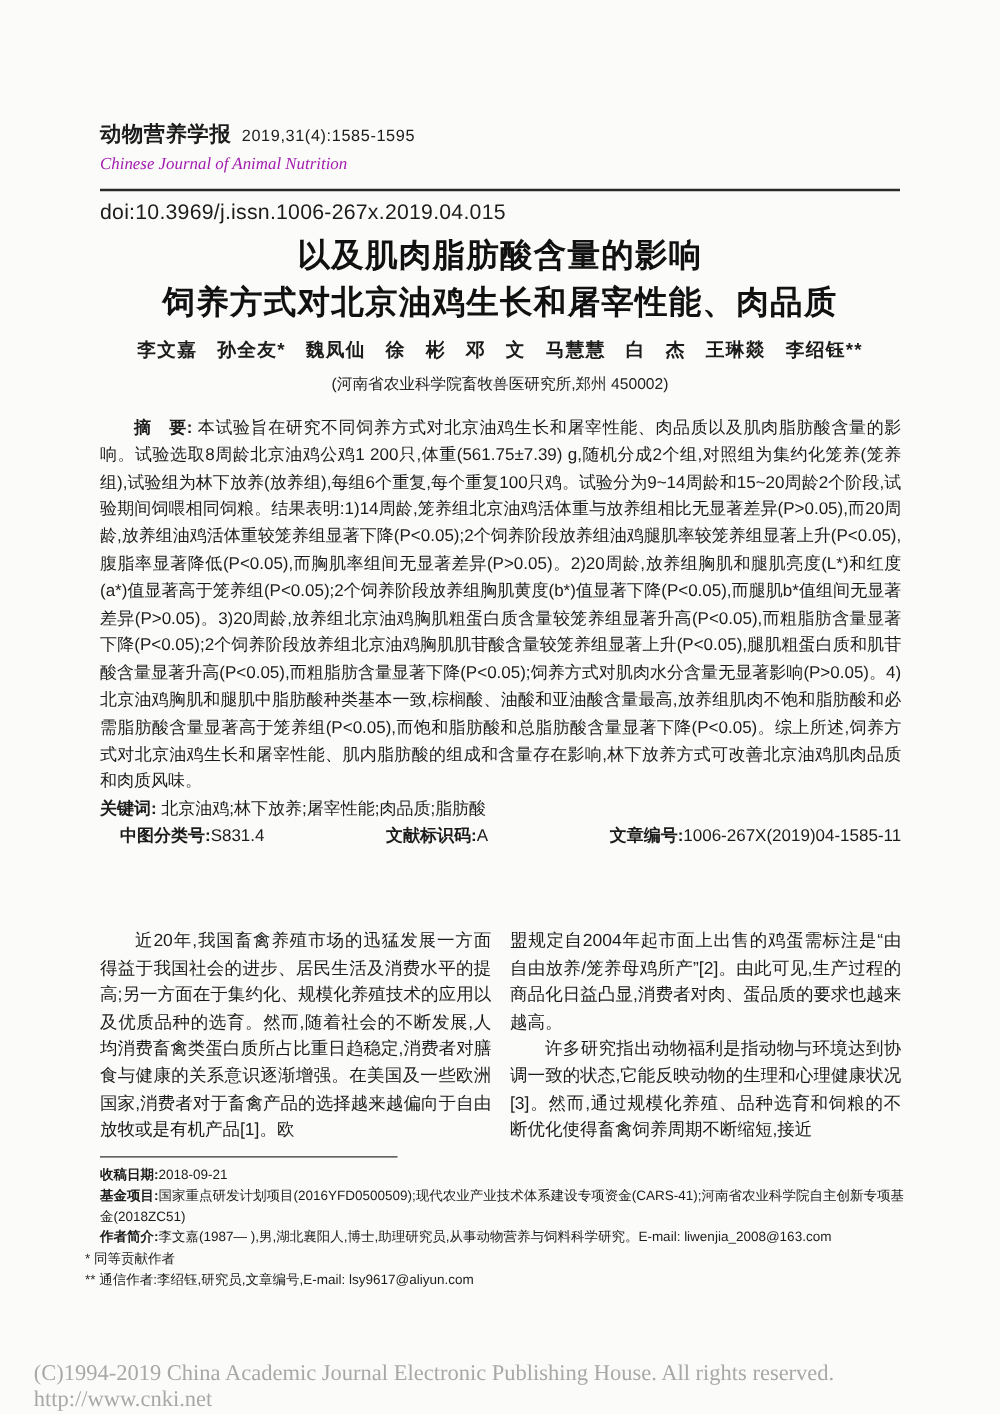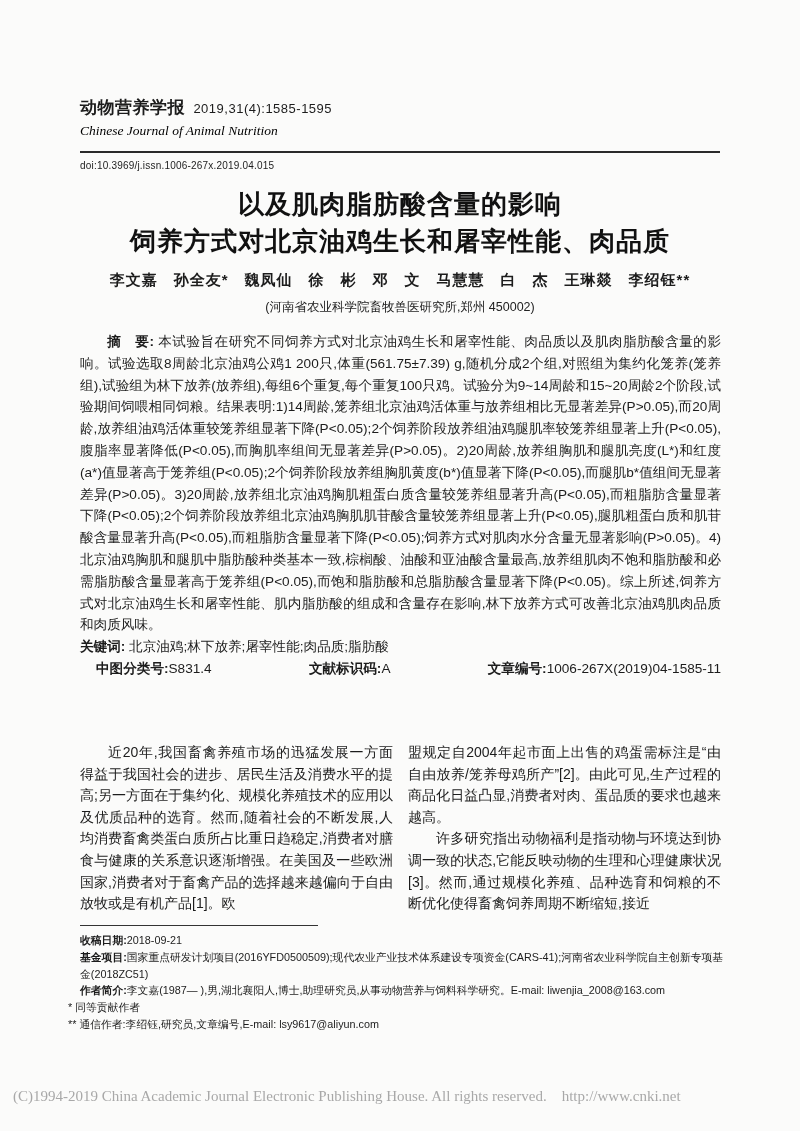--- a/index.html
+++ b/index.html
@@ -11,23 +11,23 @@
     position:relative;
     overflow:hidden;
   }
   .page{position:absolute;inset:0;background:#fbfbfa;}
 
   
   .j-header{position:absolute;left:80px;top:96px;width:640px;}
   .j-line1{font-size:14px;letter-spacing:.5px;}
   .j-name{font-weight:bold;font-size:17px;}
   .j-issue{font-size:13px;margin-left:4px;}
-  .j-line2{font-family:"Liberation Serif","DejaVu Serif",serif;font-style:italic;font-size:13.5px;margin-top:4px;color:#000000;}
+  .j-line2{font-family:"Liberation Serif","DejaVu Serif",serif;font-style:italic;font-size:13.5px;margin-top:4px;color:#a21caf;}
   .j-rule{position:absolute;left:80px;top:151px;width:640px;border:0;border-top:2px solid #2a2a2a;margin:0;}
-  .doi-line{position:absolute;left:80px;top:160px;font-size:10px;letter-spacing:.2px;}
+  .doi-line{position:absolute;left:80px;top:160px;font-size:17px;letter-spacing:.2px;}
 
   
   .title{position:absolute;left:40px;top:186px;width:720px;text-align:center;
          font-weight:bold;font-size:26px;line-height:37px;letter-spacing:1px;color:#111;}
   .authors{position:absolute;left:40px;top:271px;width:720px;text-align:center;
            font-weight:bold;font-size:15px;letter-spacing:1px;}
   .affiliation{position:absolute;left:40px;top:299px;width:720px;text-align:center;font-size:12.5px;color:#222;}
 
   
   .abstract{position:absolute;left:80px;top:331px;width:641px;font-size:13.6px;line-height:21.8px;text-align:justify;}
@@ -42,22 +42,22 @@
   .col p{margin:0;}
   .col p.ind{text-indent:2em;}
 
   
   .fn-rule{position:absolute;left:80px;top:925px;width:238px;border:0;border-top:1.5px solid #333;margin:0;}
   .footnotes{position:absolute;left:68px;top:932px;width:660px;font-size:10.8px;line-height:16.8px;color:#1c1c1c;}
   .footnotes .row{padding-left:12px;}
   .footnotes .row.marker{padding-left:0;}
 
   
-  .footer{position:absolute;left:0;top:1088px;width:800px;padding-left:13px;box-sizing:border-box;
-          font-family:"Liberation Serif","DejaVu Serif",serif;font-size:15px;color:#a8a8a8;white-space:pre-wrap;}
+  .footer{position:absolute;left:0;top:1088px;width:800px;padding-left:27px;box-sizing:border-box;
+          font-family:"Liberation Serif","DejaVu Serif",serif;font-size:18px;color:#a8a8a8;white-space:pre-wrap;}
 </style>
 </head>
 <body>
 
 <div class="page">
 
   <div class="j-header">
     <div class="j-line1">
       <span class="j-name">动物营养学报</span>
       <span class="j-issue">2019,31(4):1585-1595</span>

